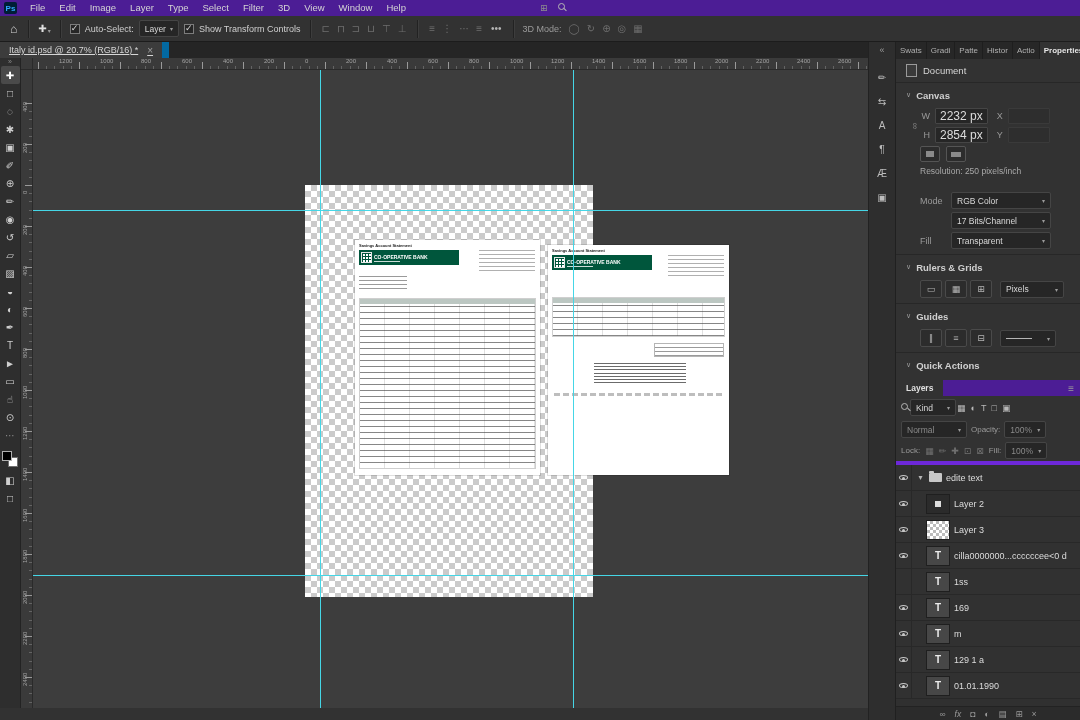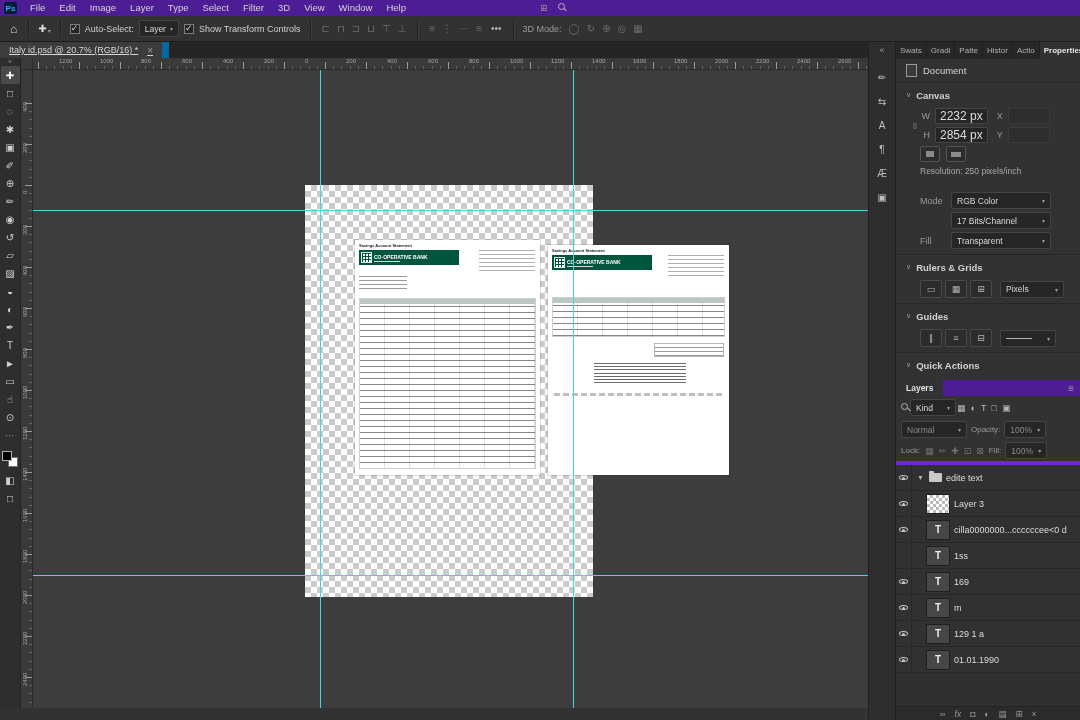--- a/index.html
+++ b/index.html
@@ -550,20 +550,28 @@
             </span>
             <span class="tri">▾</span>
             <span class="folder"></span>
             <span class="fname">edite text</span>
           </div>
           <div class="lrow">
             <span class="eyebox">
               <span class="eye"></span>
             </span>
             <span class="indent"></span>
+            <span class="thumb image"></span>
+            <span class="fname">Layer 2</span>
+          </div>
+          <div class="lrow">
+            <span class="eyebox">
+              <span class="eye"></span>
+            </span>
+            <span class="indent"></span>
             <span class="thumb transparent"></span>
             <span class="fname">Layer 3</span>
           </div>
           <div class="lrow">
             <span class="eyebox">
               <span class="eye"></span>
             </span>
             <span class="indent"></span>
             <span class="thumb text">T</span>
             <span class="fname">cilla0000000...ccccccee&lt;0 d</span>

